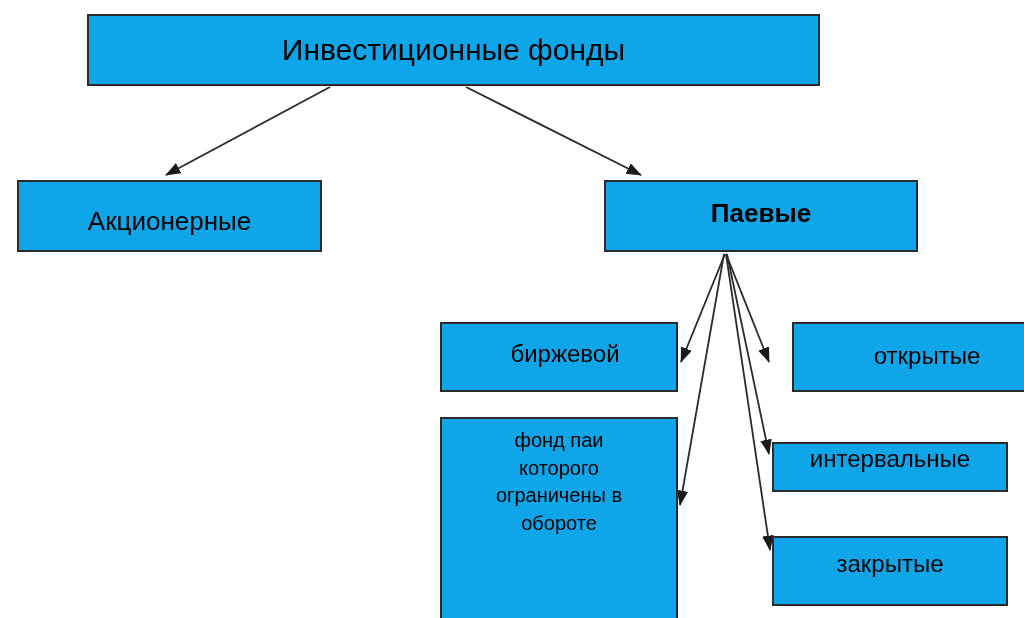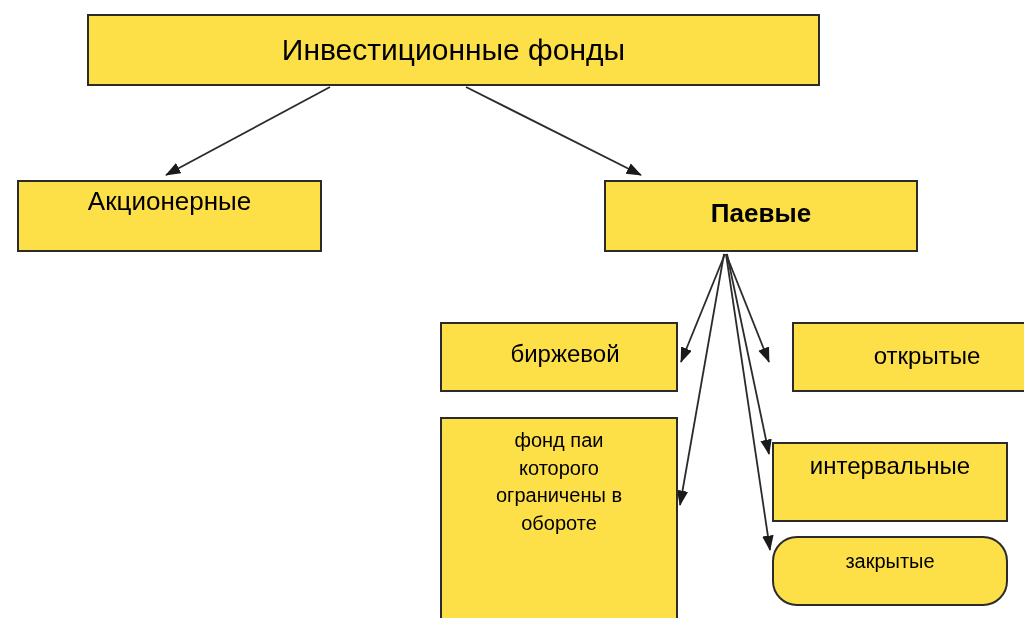--- a/index.html
+++ b/index.html
@@ -12,21 +12,21 @@
     width: 1024px;
     height: 618px;
     background: #ffffff;
     overflow: hidden;
     font-family: "Liberation Sans", "DejaVu Sans", sans-serif;
   }
   .node {
     position: absolute;
     box-sizing: border-box;
     border: 2px solid #2b2b2b;
-    background: #fde047;
+    background: #0ea5e9;
     color: #000000;
     display: flex;
     align-items: center;
     justify-content: center;
     text-align: center;
     line-height: 1.18;
     z-index: 2;
   }
   .node-label {
     display: block;
@@ -35,21 +35,21 @@
   }
   
   #node-root {
     left: 87px;  top: 14px;  width: 733px;  height: 72px;
     font-size: 30px;
   }
   #node-joint-stock {
     left: 17px;  top: 180px; width: 305px;  height: 72px;
     font-size: 26px;
     align-items: flex-start;
-    padding-top: 4px;
+    padding-top: 24px;
   }
   #node-unit {
     left: 604px; top: 180px; width: 314px;  height: 72px;
     font-size: 26px;
     align-items: flex-start;
     padding-top: 16px;
     font-weight: bold;
   }
   #node-exchange {
     left: 440px; top: 322px; width: 238px;  height: 70px;
@@ -66,31 +66,30 @@
     margin-left: 20px;
   }
   #node-restricted {
     left: 440px; top: 417px; width: 238px;  height: 225px;
     font-size: 20px;
     align-items: flex-start;
     padding-top: 8px;
     line-height: 1.38;
   }
   #node-interval {
-    left: 772px; top: 442px; width: 236px;  height: 80px;
+    left: 772px; top: 442px; width: 236px;  height: 50px;
     font-size: 24px;
     align-items: flex-start;
-    padding-top: 8px;
+    padding-top: 1px;
   }
   #node-closed {
     left: 772px; top: 536px; width: 236px;  height: 70px;
-    font-size: 20px;
+    font-size: 24px;
     align-items: flex-start;
     padding-top: 12px;
-    border-radius: 25px;
   }
   #edges {
     position: absolute;
     left: 0; top: 0;
     width: 1024px;
     height: 618px;
     z-index: 1;
   }
 </style>
 </head>

